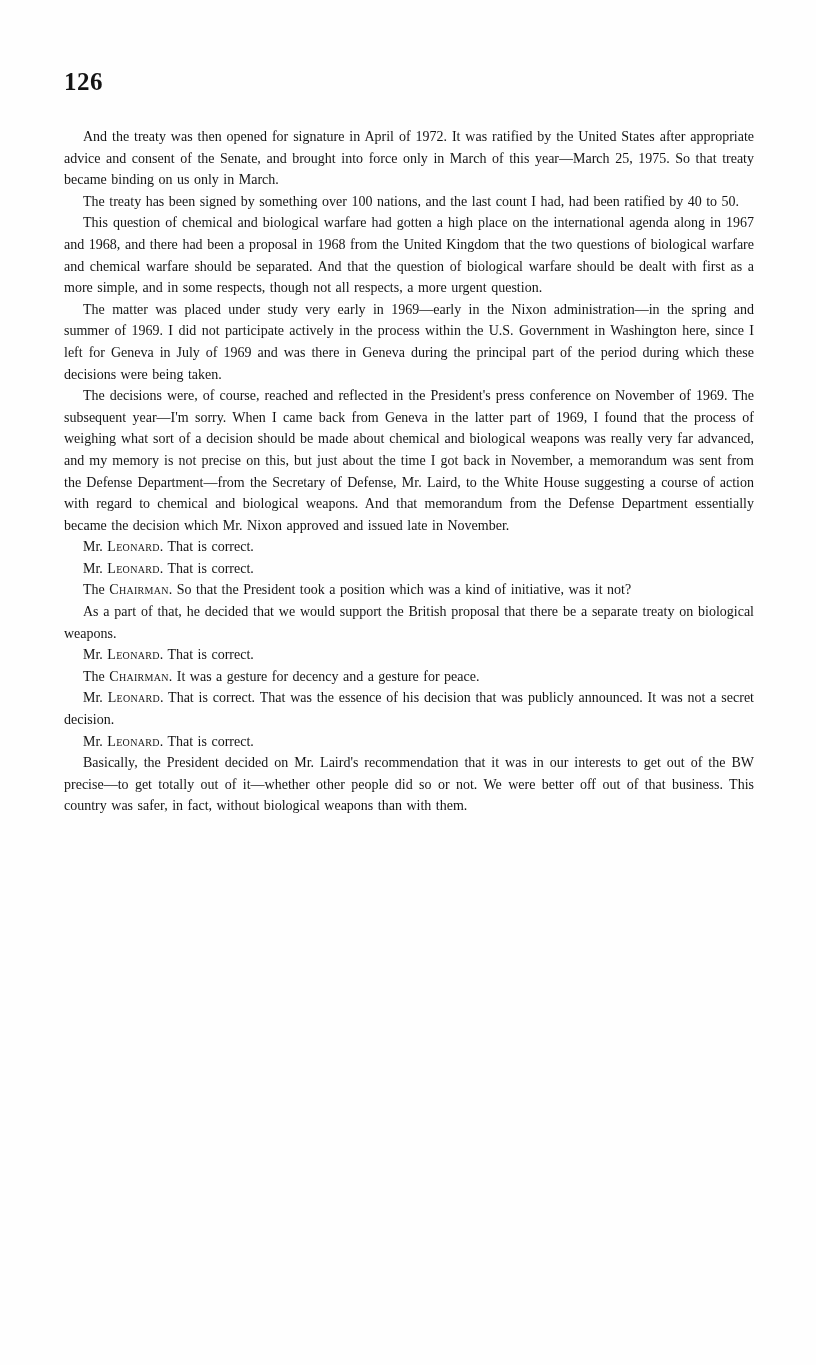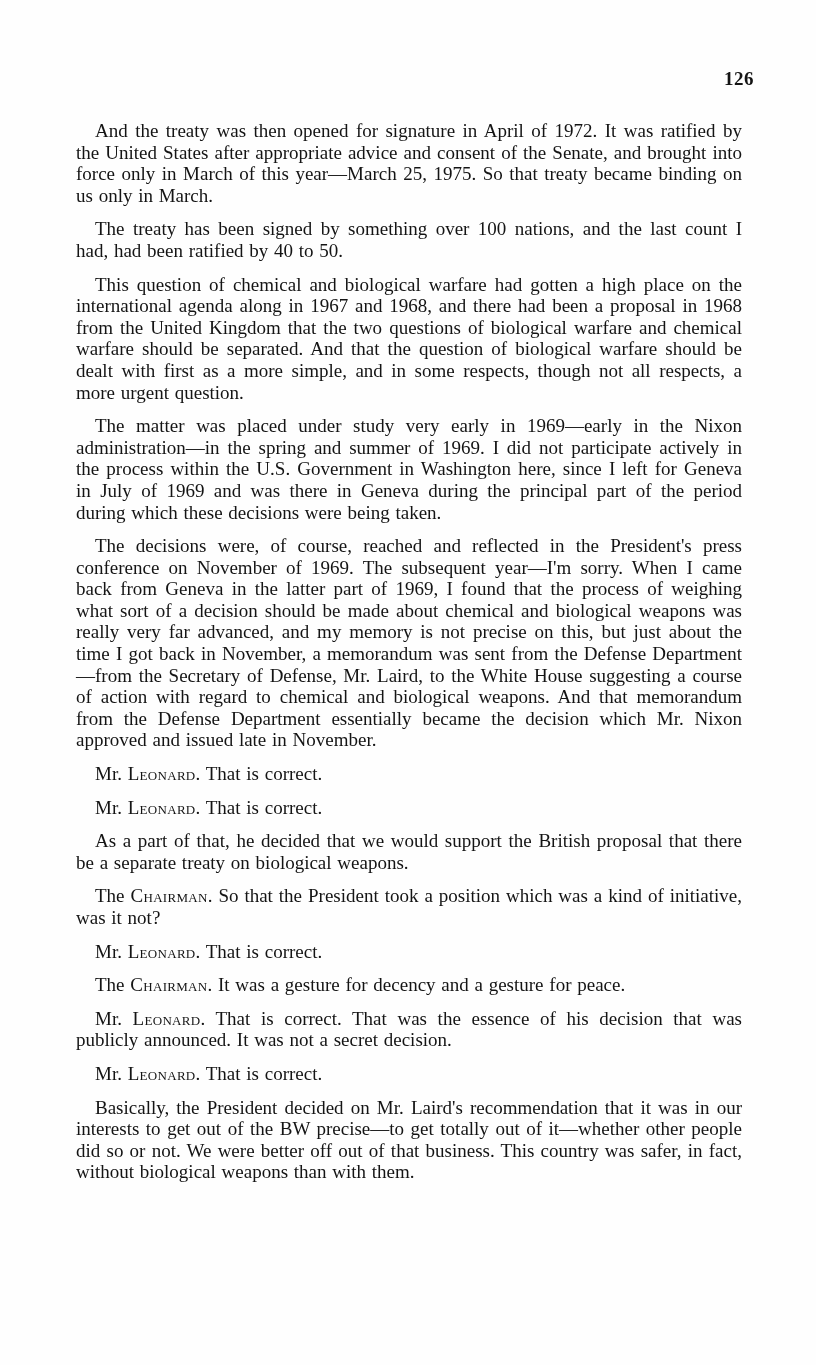--- a/index.html
+++ b/index.html
@@ -15,32 +15,32 @@
     color: #141414;
   }
   .page {
     width: 816px;
     height: 1365px;
     background: #fefefe;
     box-sizing: border-box;
     padding: 68px 62px 40px 64px;
   }
   .page-number {
-    text-align: right;
-    font-size: 19px;
+    text-align: left;
+    font-size: 25px;
     font-weight: bold;
     letter-spacing: 0.5px;
     margin: 0 0 30px 0;
   }
   .text-block {
     width: 690px;
   }
   .para {
-    margin: 12px;
-    font-size: 19px;
+    margin: 0;
+    font-size: 14px;
     line-height: 21.6px;
     text-align: justify;
     text-indent: 19px;
     word-spacing: 1px;
   }
   .speaker .smallcaps {
     font-variant: small-caps;
     letter-spacing: 0.3px;
   }
 </style>
@@ -50,21 +50,21 @@
 <div class="page">
   <div class="page-number">126</div>
   <div class="text-block" id="text-block">
       <p class="para">And the treaty was then opened for signature in April of 1972. It was ratified by the United States after appropriate advice and consent of the Senate, and brought into force only in March of this year—March 25, 1975. So that treaty became binding on us only in March.</p>
       <p class="para">The treaty has been signed by something over 100 nations, and the last count I had, had been ratified by 40 to 50.</p>
       <p class="para">This question of chemical and biological warfare had gotten a high place on the international agenda along in 1967 and 1968, and there had been a proposal in 1968 from the United Kingdom that the two questions of biological warfare and chemical warfare should be separated. And that the question of biological warfare should be dealt with first as a more simple, and in some respects, though not all respects, a more urgent question.</p>
       <p class="para">The matter was placed under study very early in 1969—early in the Nixon administration—in the spring and summer of 1969. I did not participate actively in the process within the U.S. Government in Washington here, since I left for Geneva in July of 1969 and was there in Geneva during the principal part of the period during which these decisions were being taken.</p>
       <p class="para">The decisions were, of course, reached and reflected in the President's press conference on November of 1969. The subsequent year—I'm sorry. When I came back from Geneva in the latter part of 1969, I found that the process of weighing what sort of a decision should be made about chemical and biological weapons was really very far advanced, and my memory is not precise on this, but just about the time I got back in November, a memorandum was sent from the Defense Department—from the Secretary of Defense, Mr. Laird, to the White House suggesting a course of action with regard to chemical and biological weapons. And that memorandum from the Defense Department essentially became the decision which Mr. Nixon approved and issued late in November.</p>
       <p class="para"><span class="speaker">Mr. <span class="smallcaps">Leonard</span>. </span>That is correct.</p>
       <p class="para"><span class="speaker">Mr. <span class="smallcaps">Leonard</span>. </span>That is correct.</p>
+      <p class="para"><span class="speaker">The <span class="smallcaps">Chairman</span>. </span>So that the President took a position which was a kind of initiative, was it not?</p>
       <p class="para">As a part of that, he decided that we would support the British proposal that there be a separate treaty on biological weapons.</p>
-      <p class="para"><span class="speaker">The <span class="smallcaps">Chairman</span>. </span>So that the President took a position which was a kind of initiative, was it not?</p>
       <p class="para"><span class="speaker">Mr. <span class="smallcaps">Leonard</span>. </span>That is correct.</p>
       <p class="para"><span class="speaker">The <span class="smallcaps">Chairman</span>. </span>It was a gesture for decency and a gesture for peace.</p>
       <p class="para"><span class="speaker">Mr. <span class="smallcaps">Leonard</span>. </span>That is correct. That was the essence of his decision that was publicly announced. It was not a secret decision.</p>
       <p class="para"><span class="speaker">Mr. <span class="smallcaps">Leonard</span>. </span>That is correct.</p>
       <p class="para">Basically, the President decided on Mr. Laird's recommendation that it was in our interests to get out of the BW precise—to get totally out of it—whether other people did so or not. We were better off out of that business. This country was safer, in fact, without biological weapons than with them.</p>
     </div>
 </div>
 
 </body></html>

